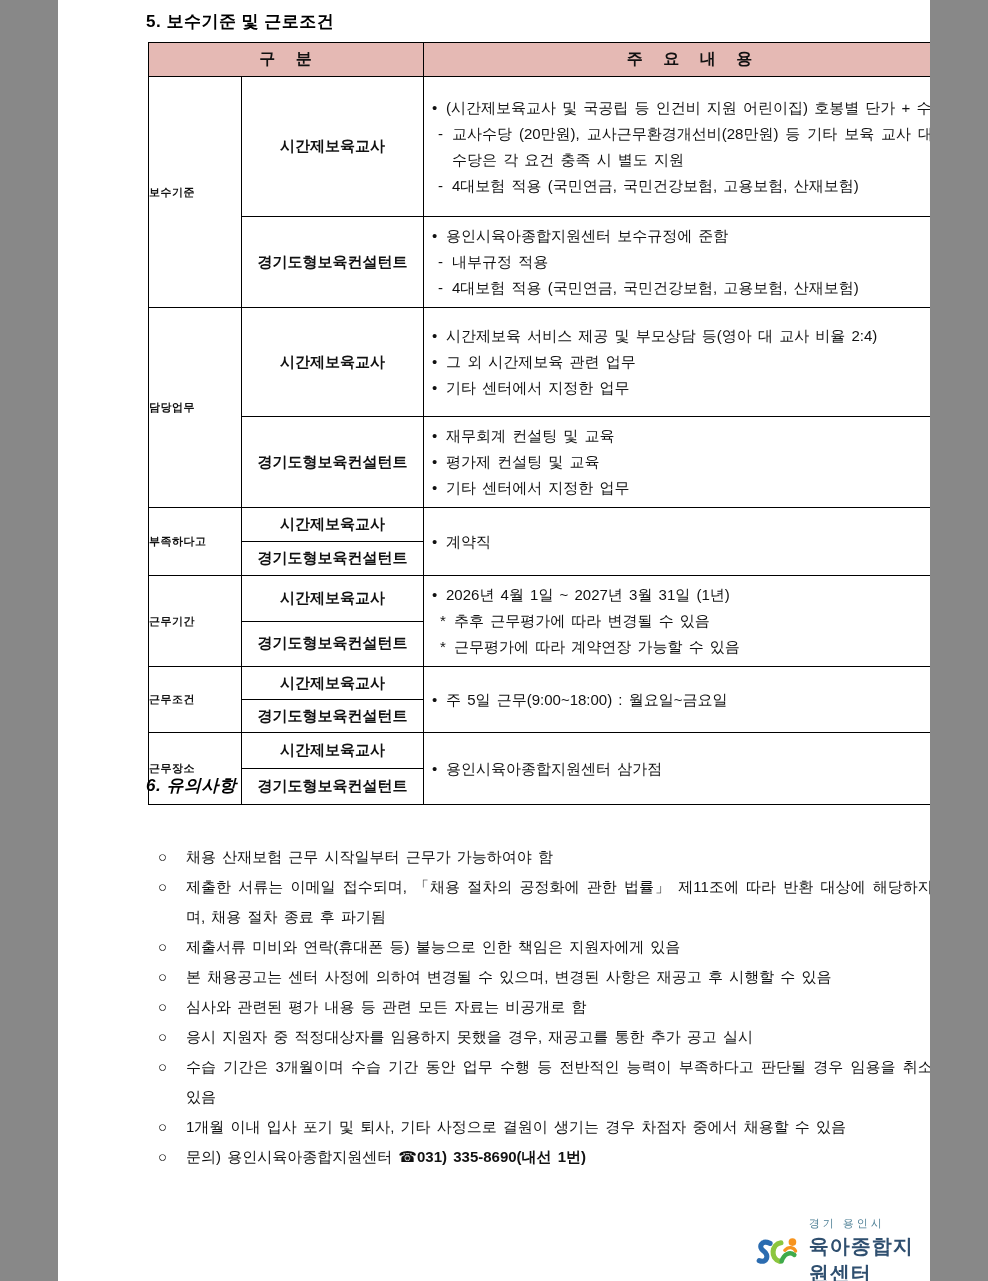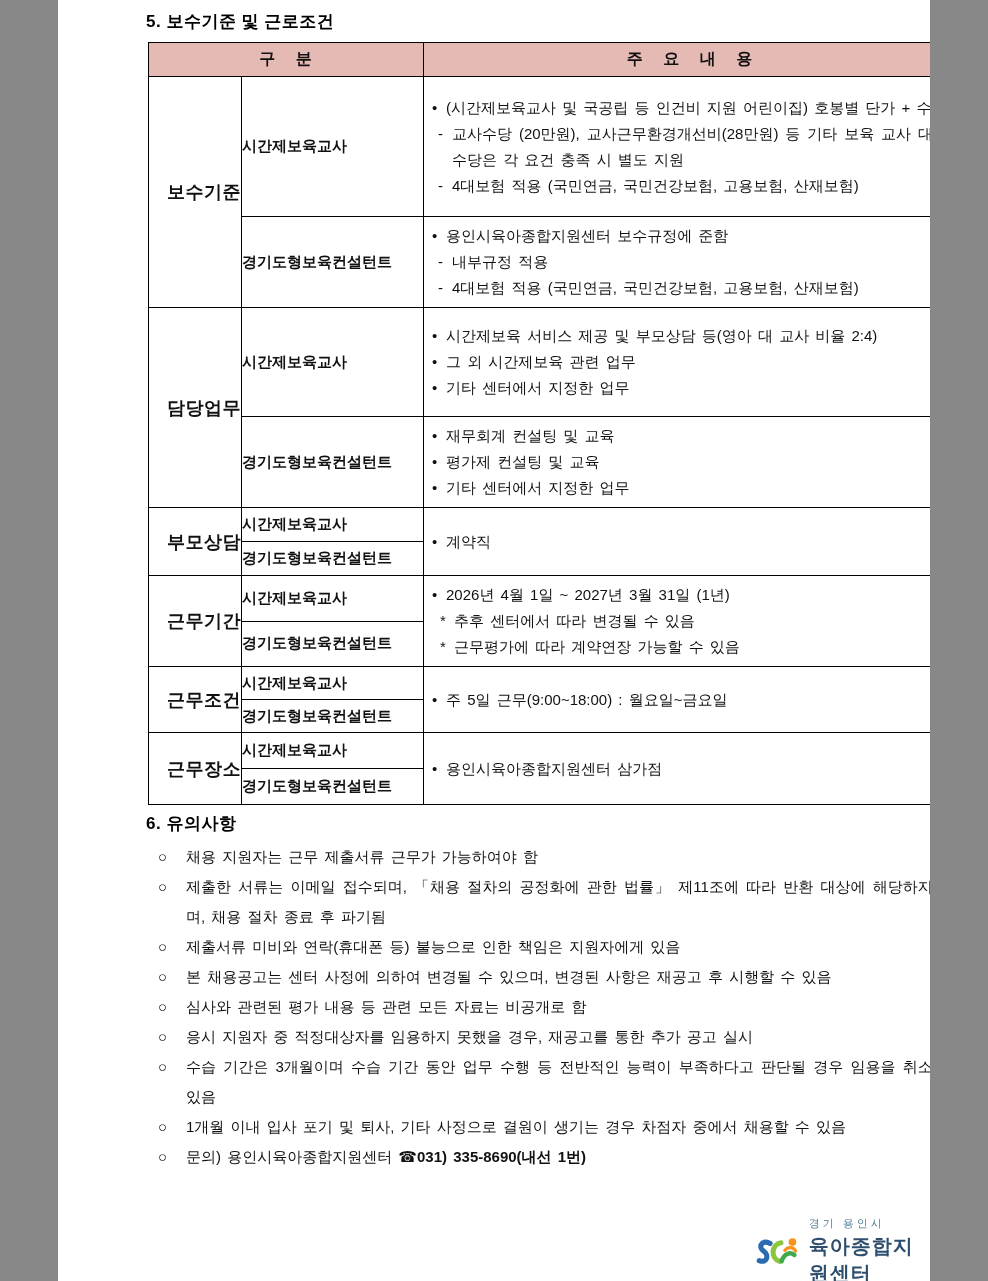--- a/index.html
+++ b/index.html
@@ -1,30 +1,30 @@
 <!DOCTYPE html>
 <html><head>
 <meta charset="utf-8">
 <style>
   * { margin:0; padding:0; box-sizing:border-box; }
   body { background:#888; font-family:"Liberation Sans","DejaVu Sans",sans-serif; color:#111; }
   .page { position:relative; width:872px; height:1281px; background:#ffffff; margin:0 auto; overflow:hidden; }
 
   .sec-title { position:absolute; left:88px; font-size:17px; font-weight:bold; letter-spacing:0.5px; color:#000; }
   .t5 { top:10px; }
-  .t6 { top:812px; }
+  .t6 { top:774px;font-style:italic; }
 
   table.main { position:absolute; left:90px; top:42px; width:808px; border-collapse:collapse; table-layout:fixed; }
   table.main td, table.main th { border:1px solid #000; vertical-align:middle; }
   col.c1 { width:93px; } col.c2 { width:182px; } col.c3 { width:533px; }
 
   th.hdr { background:#e5b9b4; height:34px; font-size:16px; font-weight:bold; text-align:center; word-spacing:14px; letter-spacing:1px;margin-top:40px; }
 
-  td.glab { text-align:right; font-weight:bold; font-size:18px; letter-spacing:0.5px; }
-  td.slab { text-align:left; font-weight:bold; font-size:15px; }
+  td.glab { text-align:left; font-weight:bold; font-size:11px; letter-spacing:0.5px; }
+  td.slab { text-align:center; font-weight:bold; font-size:15px; }
   td.cnt  { font-size:15px; padding:6px 8px; line-height:26px; }
 
   .ln { display:flex; align-items:flex-start; }
   .ln .mk { flex:0 0 14px; text-align:left; }
   .ln .tx { flex:1; text-align:justify; word-spacing:2px; }
   .ln.ind1 { padding-left:6px; }
   .ln.ind2 { padding-left:8px; }
 
   tr.hr1a { height:140px; } tr.hr1b { height:85px; }
   tr.hr2a { height:109px; } tr.hr2b { height:83px; }
@@ -128,21 +128,21 @@
               <span class="tx">평가제 컨설팅 및 교육</span>
             </div>
         <div class="ln">
               <span class="mk">•</span>
               <span class="tx">기타 센터에서 지정한 업무</span>
             </div>
       </td>
     </tr>
 
     <tr class="hr3">
-      <td class="glab" rowspan="2">부모상담</td>
+      <td class="glab" rowspan="2">부족하다고</td>
       <td class="slab">시간제보육교사</td>
       <td class="cnt" rowspan="2">
         <div class="ln">
               <span class="mk">•</span>
               <span class="tx">계약직</span>
             </div>
       </td>
     </tr>
     <tr class="hr3">
       <td class="slab">경기도형보육컨설턴트</td>
@@ -151,21 +151,21 @@
     <tr class="hr4">
       <td class="glab" rowspan="2">근무기간</td>
       <td class="slab">시간제보육교사</td>
       <td class="cnt" rowspan="2">
         <div class="ln">
               <span class="mk">•</span>
               <span class="tx">2026년 4월 1일 ~ 2027년 3월 31일 (1년)</span>
             </div>
         <div class="ln ind2">
               <span class="mk">*</span>
-              <span class="tx">추후 센터에서 따라 변경될 수 있음</span>
+              <span class="tx">추후 근무평가에 따라 변경될 수 있음</span>
             </div>
         <div class="ln ind2">
               <span class="mk">*</span>
               <span class="tx">근무평가에 따라 계약연장 가능할 수 있음</span>
             </div>
       </td>
     </tr>
     <tr class="hr4">
       <td class="slab">경기도형보육컨설턴트</td>
     </tr>
@@ -198,21 +198,21 @@
       <td class="slab">경기도형보육컨설턴트</td>
     </tr>
   </tbody>
     </table>
 
   <div class="sec-title t6">6. 유의사항</div>
 
   <div class="notes">
     <div class="note">
         <span class="nmk">○</span>
-        <span class="ntx">채용 지원자는 근무 제출서류 근무가 가능하여야 함</span>
+        <span class="ntx">채용 산재보험 근무 시작일부터 근무가 가능하여야 함</span>
       </div>
     <div class="note">
         <span class="nmk">○</span>
         <span class="ntx">제출한 서류는 이메일 접수되며, 「채용 절차의 공정화에 관한 법률」 제11조에 따라 반환 대상에 해당하지 않으며, 채용 절차 종료 후 파기됨</span>
       </div>
     <div class="note">
         <span class="nmk">○</span>
         <span class="ntx">제출서류 미비와 연락(휴대폰 등) 불능으로 인한 책임은 지원자에게 있음</span>
       </div>
     <div class="note">

